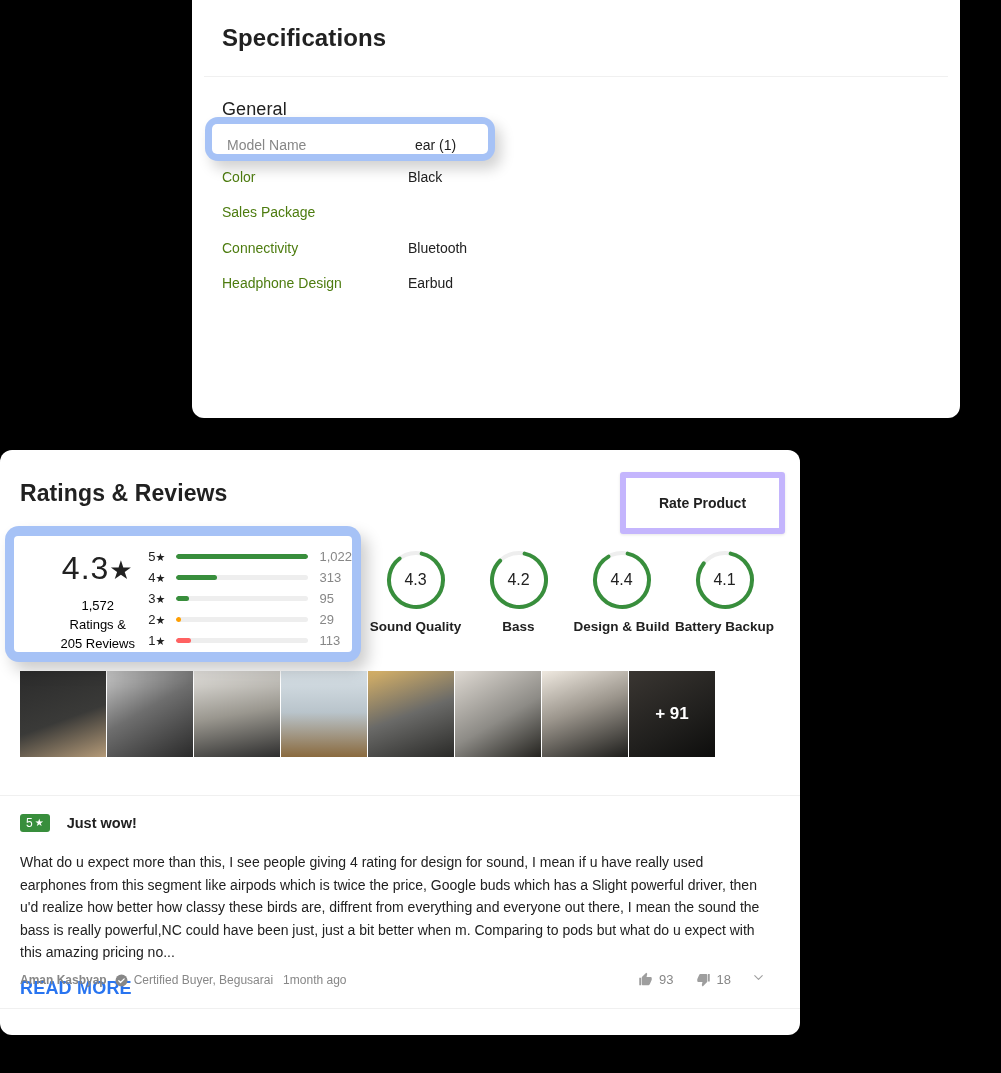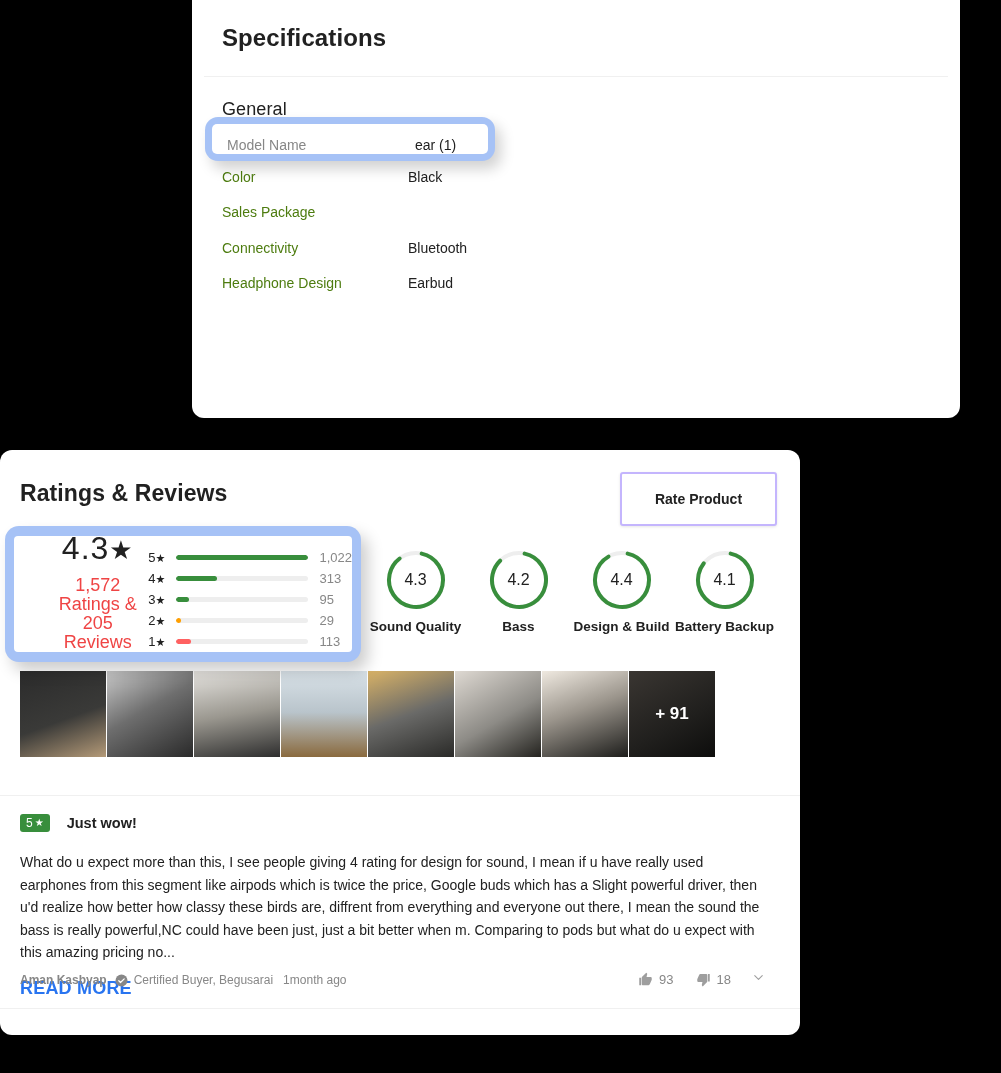--- a/index.html
+++ b/index.html
@@ -48,42 +48,42 @@
 
   
   #reviews-card{left:0px;top:450px;width:800px;height:585px;border-radius:12px;}
   .rr-header{position:relative;height:80px;}
   .rr-title{
     position:absolute;left:20px;top:30px;
     font-size:23px;color:#212121;font-weight:bold;letter-spacing:.1px;
   }
   .rate-btn{
     position:absolute;left:620px;top:472px;width:153px;height:50px;
-    background:#fff;border:2px solid #c4b5fd;border-radius:3px;
+    background:#fff;border:6px solid #c4b5fd;border-radius:3px;
     box-shadow:0 1px 3px rgba(0,0,0,.10);
     display:flex;align-items:center;justify-content:center;
     font-size:14px;color:#212121;font-weight:bold;z-index:3;
   }
 
   
   #ratings-summary-highlight{
     position:absolute;left:5px;top:526px;width:356px;height:136px;
     background:#a6c2f6;border-radius:14px;
     box-shadow:7px 9px 16px rgba(0,0,0,.20);
     z-index:3;
   }
   #ratings-summary-highlight .inner{
     position:absolute;left:9px;top:10px;right:9px;bottom:10px;
     background:#ffffff;border-radius:4px;
-    display:flex;align-items:flex-end;padding-left:44px;
+    display:flex;align-items:center;padding-left:44px;
   }
   .avg-block{width:152px;text-align:center;padding-top:14px;}
   .avg-value{font-size:32px;color:#212121;letter-spacing:1px;}
   .avg-value .st{font-size:26px;}
-  .avg-count{font-size:18px;color:#ef4444;line-height:19px;margin-top:9px;}
+  .avg-count{font-size:13px;color:#000000;line-height:19px;margin-top:9px;}
 
   .hist{padding-top:9px;flex:1;}
   .hist-row{display:flex;align-items:center;height:21px;}
   .hist-label{width:28px;font-size:13px;color:#212121;text-align:right;}
   .hist-label .s{font-size:11px;}
   .hist-track{
     width:132px;height:5px;background:#eeeeee;border-radius:3px;
     margin:0 11px;position:relative;overflow:hidden;
   }
   .hist-fill{height:5px;border-radius:3px;}

